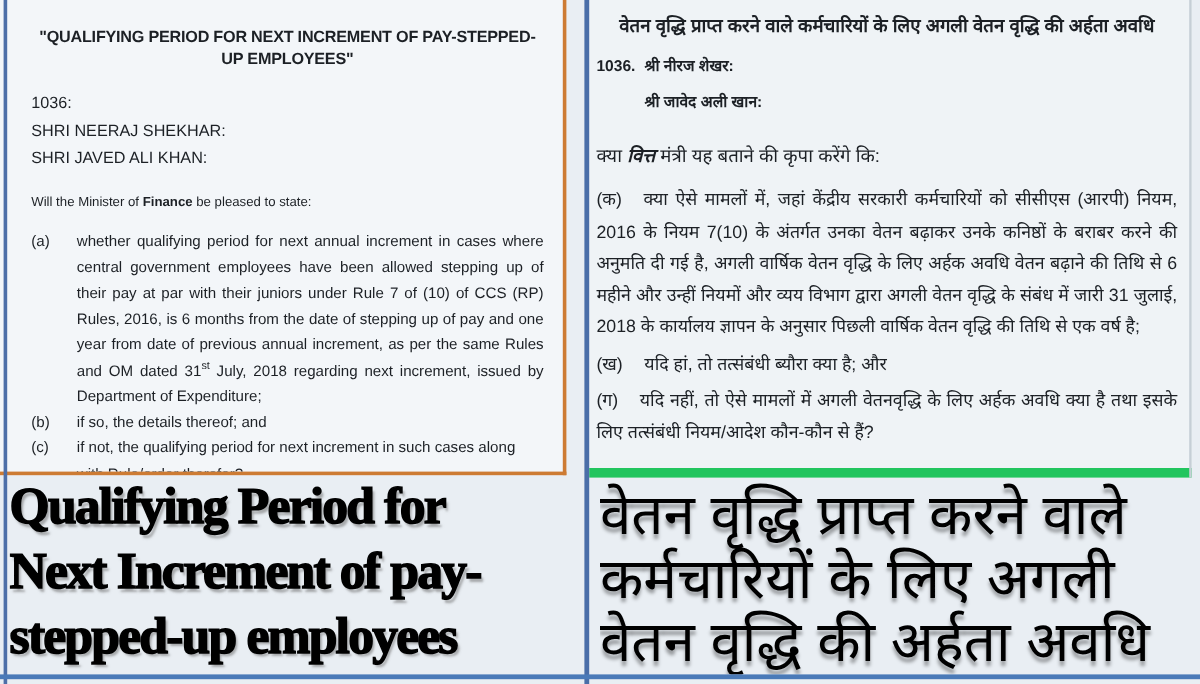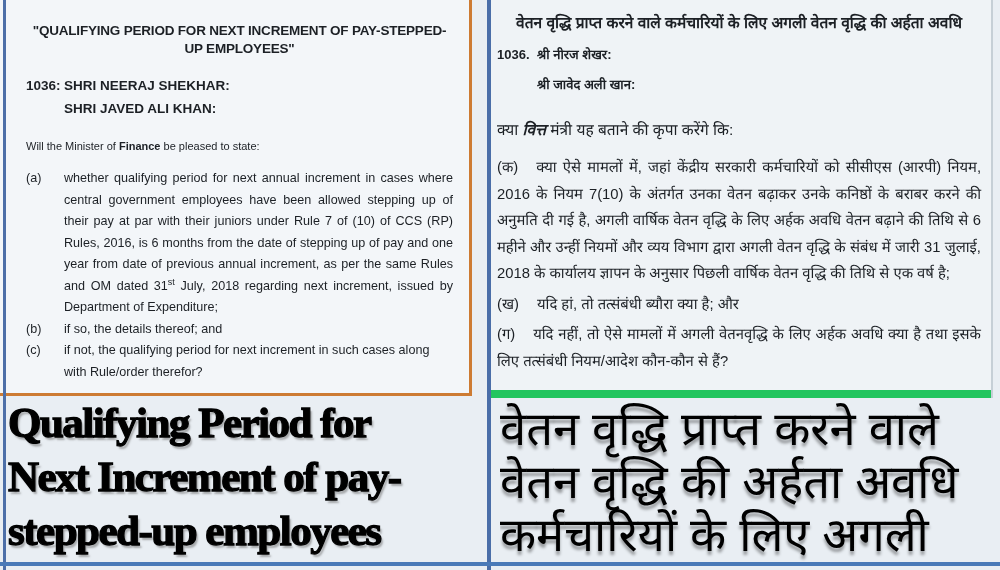--- a/index.html
+++ b/index.html
@@ -29,21 +29,21 @@
   }
   .doc-left-inner { padding:22px 16px 0 26px; }
   .ghost {
     position:absolute; background:rgba(120,135,160,0.28);
     filter:blur(3px); border-radius:3px; z-index:1;
   }
   .dl-title {
     text-align:center; font-weight:bold; font-size:13.5px;
     letter-spacing:-0.2px; line-height:18px;
   }
-  .dl-members { display:flex; margin-top:16px; font-weight:bold; font-size:13.5px; line-height:23px; }
+  .dl-members { display:flex; margin-top:16px; font-weight:normal; font-size:13.5px; line-height:23px;flex-direction:column; }
   .dl-members .num { width:38px; }
   .dl-intro { margin-top:20px; font-size:11px; }
   .dl-items { margin-top:16px; font-size:12.6px; line-height:21.5px; }
   .dl-item { display:grid; grid-template-columns:38px 1fr; }
   .dl-item .para-a { text-align:justify; }
   sup { font-size:9px; vertical-align:super; line-height:0; }
 
   
   .headline-left {
     position:absolute; left:8px; top:396px; width:478px; height:166px;
@@ -158,20 +158,20 @@
       </div>
       <div class="dr-item">
         <span class="lbl">(ग)</span><span>यदि नहीं, तो ऐसे मामलों में अगली वेतनवृद्धि के लिए अर्हक अवधि क्या है तथा इसके लिए तत्संबंधी नियम/आदेश कौन-कौन से हैं?</span>
       </div>
     </div>
   </div>
 </div>
 
 <div class="headline-right">
   <div>वेतन वृद्धि प्राप्त करने वाले</div>
+  <div>कर्मचारियों के लिए अगली</div>
   <div>वेतन वृद्धि की अर्हता अवधि</div>
-  <div>कर्मचारियों के लिए अगली</div>
 </div>
 
 <div class="vline-left"></div>
 <div class="vline-center"></div>
 <div class="vline-right-edge"></div>
 <div class="hline-bottom"></div>
 
 </body></html>

